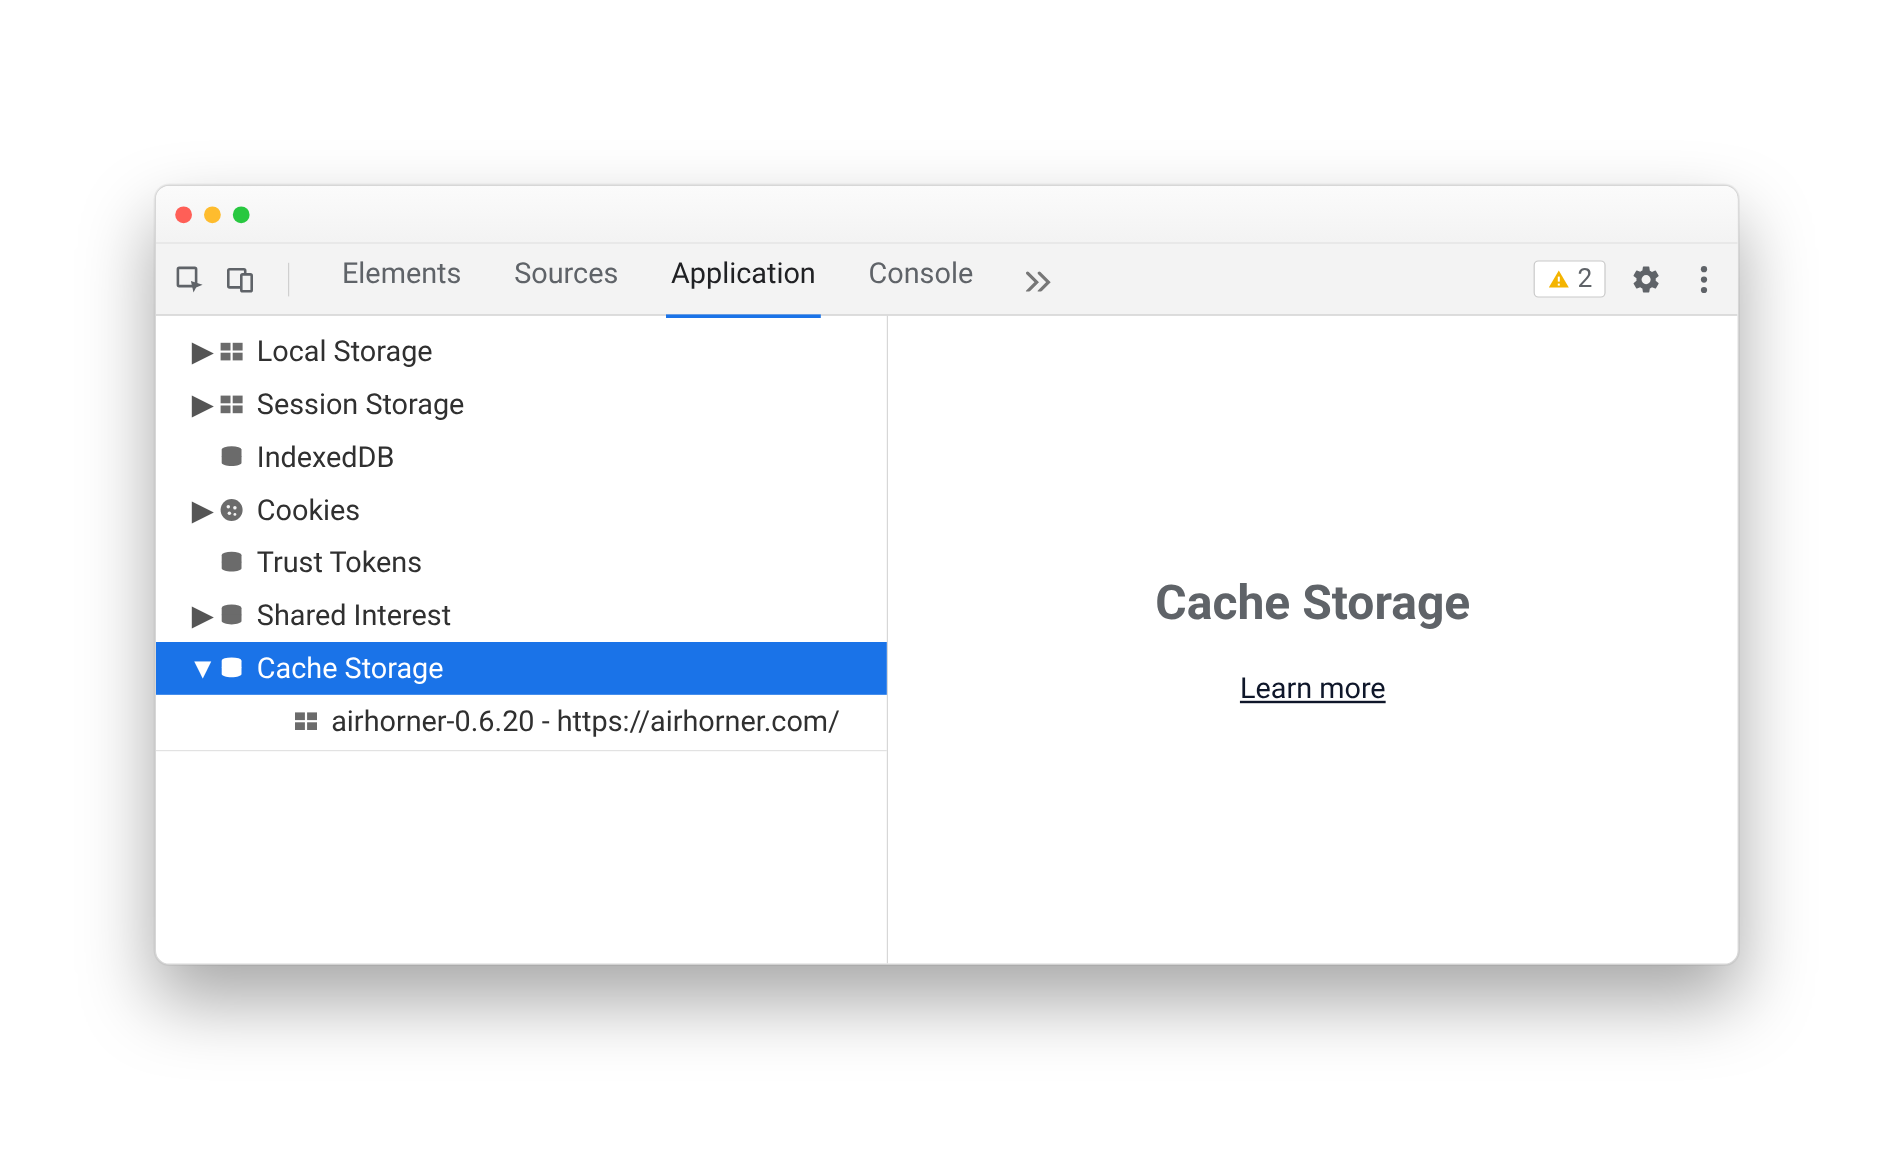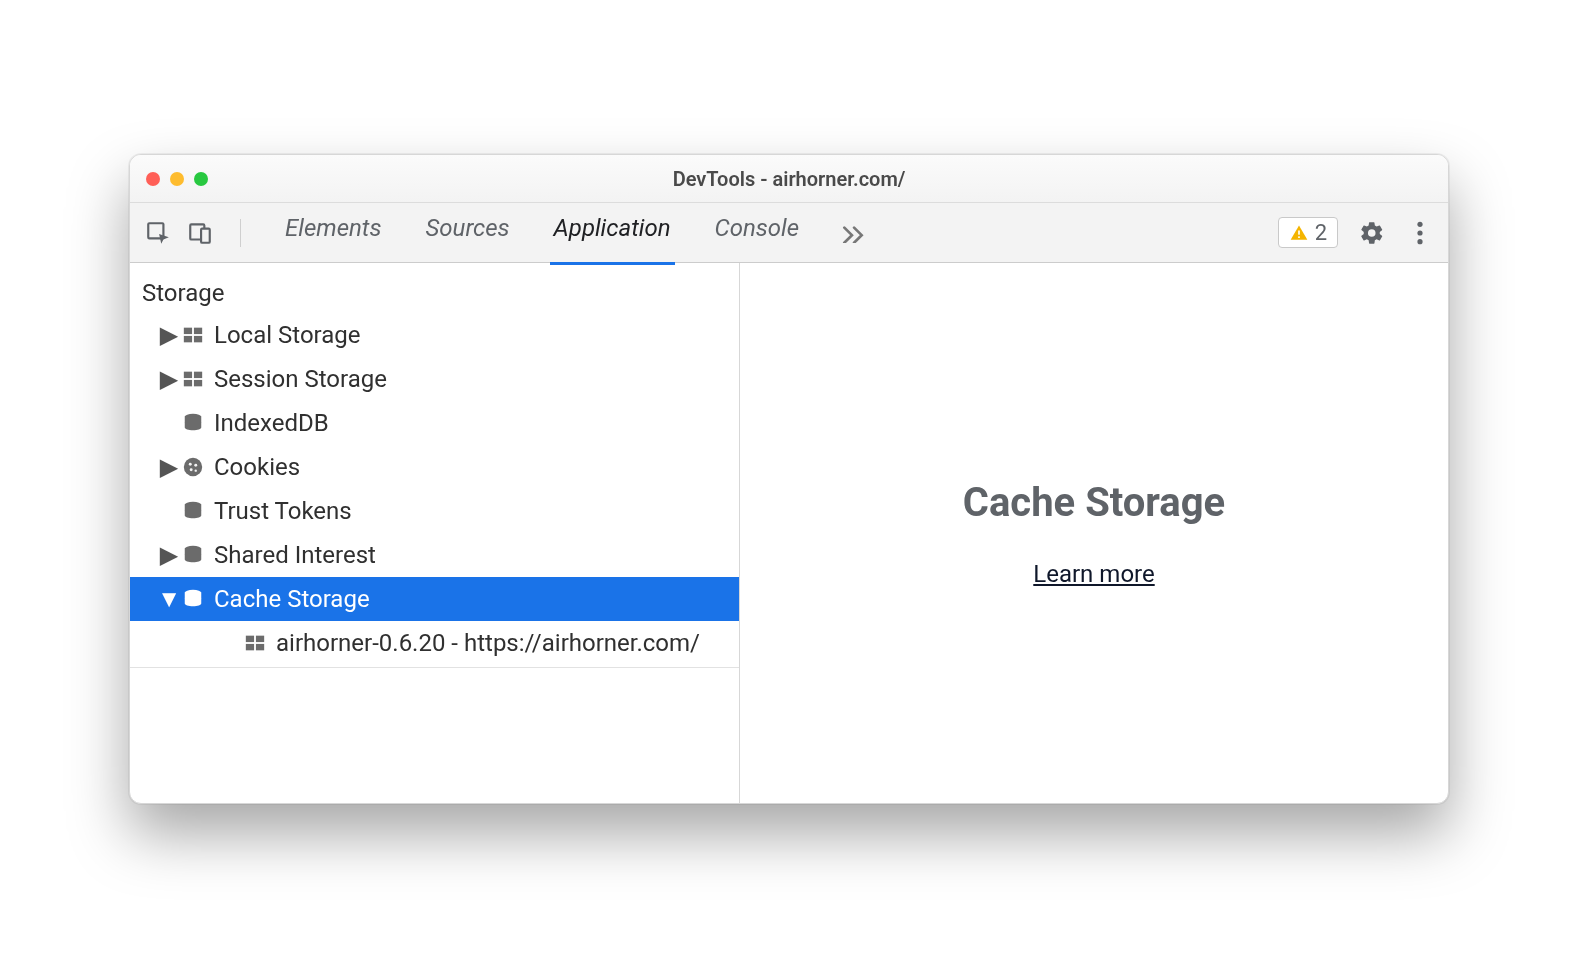--- a/index.html
+++ b/index.html
@@ -57,21 +57,20 @@
   }
   .tb-left { display:flex; align-items:center; gap: 14px; }
   .tb-sep { width:1px; height:28px; background:#cfcfcf; margin:0 12px; }
   .tabs { display:flex; align-items:center; gap: 36px; margin-left: 28px; }
   .tab {
     font-size: 24px;
     color:#5f6368;
     padding: 14px 4px 20px;
     border-bottom: 3px solid transparent;
     cursor: pointer;
-    font-style: italic;
   }
   .tab.active { color:#202124; border-bottom-color:#1a73e8; }
   .tb-right { margin-left:auto; display:flex; align-items:center; gap: 20px; }
   .warn-badge {
     display:flex; align-items:center; gap:6px;
     border:1px solid #c9c9c9; border-radius:4px;
     padding: 2px 10px; font-size: 22px; color:#5f6368;
     background:#fff;
   }
   .icon-btn { width:28px; height:28px; display:flex; align-items:center; justify-content:center; cursor:pointer; color:#5f6368; }
@@ -127,21 +126,20 @@
 <body>
 
 <div class="window">
 
   <div class="titlebar">
     <div class="traffic">
       <div class="dot red"></div>
       <div class="dot yellow"></div>
       <div class="dot green"></div>
     </div>
-    <div class="title">DevTools - airhorner.com/</div>
   </div>
 
   <div class="toolbar">
     <div class="tb-left">
       <span class="icon-btn">
         <svg width="26" height="26" viewBox="0 0 24 24" fill="none" stroke="#5f6368" stroke-width="2">
           <rect x="3" y="3" width="14" height="14" rx="1"></rect>
           <path d="M13 13 L22 16 L17 18 L15 22 Z" fill="#5f6368" stroke="none"></path>
         </svg>
       </span>
@@ -186,21 +184,20 @@
           <circle cx="3" cy="4" r="2.4"></circle>
             <circle cx="3" cy="12" r="2.4"></circle>
             <circle cx="3" cy="20" r="2.4"></circle>
         </svg>
       </span>
     </div>
   </div>
 
   <div class="body">
     <div class="sidebar">
-      <div class="section-title">Storage</div>
       <ul class="tree">
 
         <li>
           <span class="arrow">▶</span>
           <span class="ico">
             <svg width="22" height="22" viewBox="0 0 24 24" fill="#6b6b6b">
                 <rect x="2" y="4" width="9" height="7"></rect>
                 <rect x="13" y="4" width="9" height="7"></rect>
                 <rect x="2" y="13" width="9" height="7"></rect>
                 <rect x="13" y="13" width="9" height="7"></rect>

